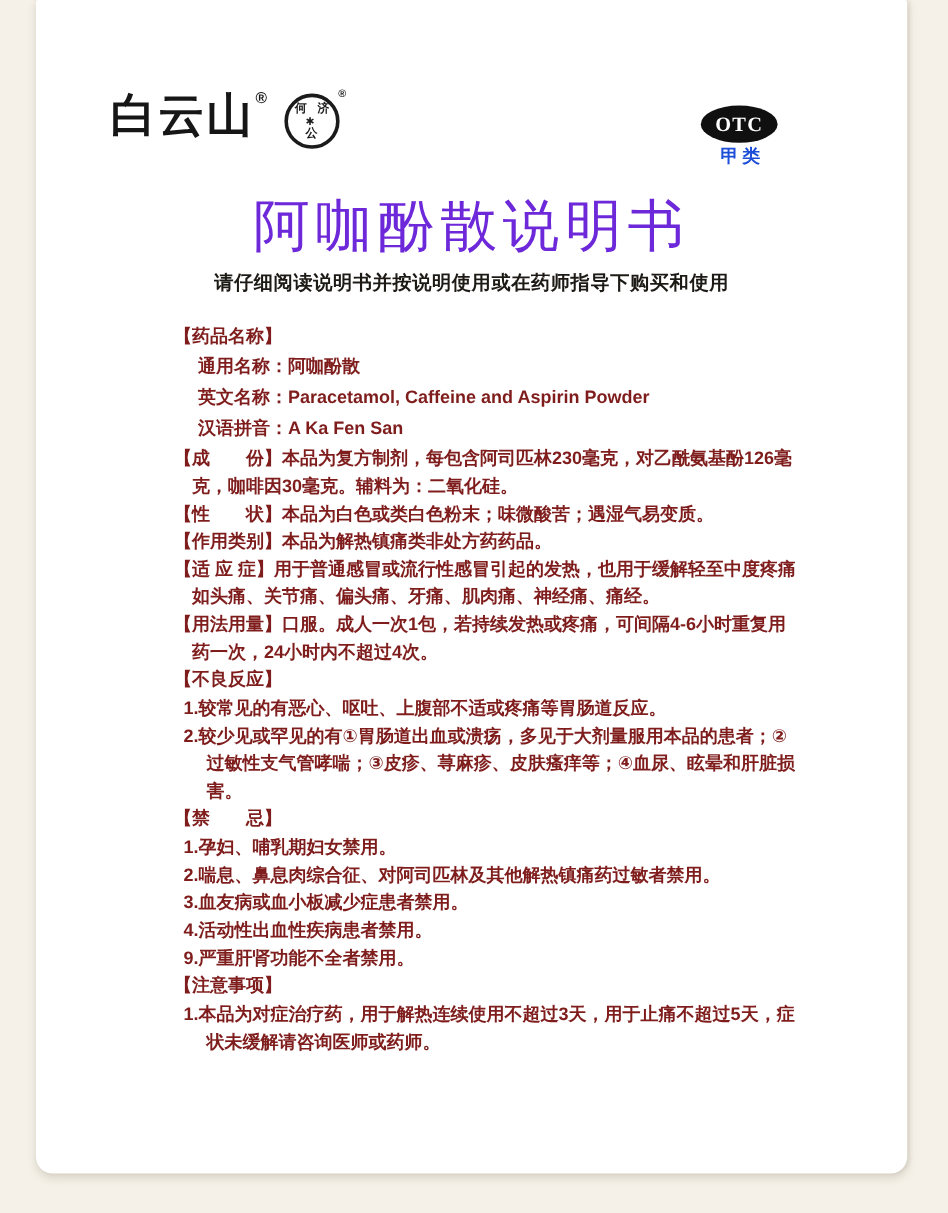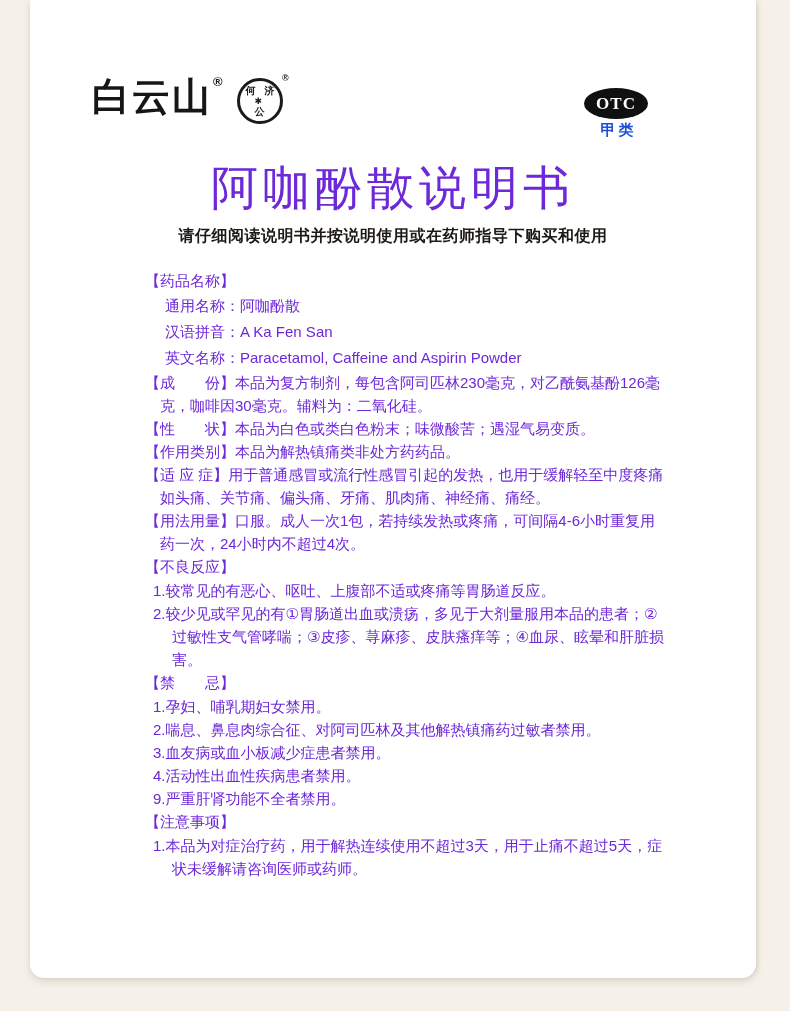--- a/index.html
+++ b/index.html
@@ -120,22 +120,22 @@
     font-size: 16px;
     font-weight: 700;
     color: #1d1a16;
     letter-spacing: 0.5px;
   }
   
   .doc-body {
     margin: 22px 0 0 115px;
     width: 522px;
     font-size: 15px;
-    font-weight: 400;
-    color: #6d28d9;
+    font-weight: 700;
+    color: #7f1d1d;
     line-height: 22px;
   }
   .doc-body p { margin: 0; }
   .sec {
     margin-top: 3px;
     padding-left: 15px;
     text-indent: -15px;
     line-height: 23px;
   }
   .sec-label-only {
@@ -179,22 +179,22 @@
       </div>
     </div>
 
     <h1 class="title">阿咖酚散说明书</h1>
     <p class="subtitle">请仔细阅读说明书并按说明使用或在药师指导下购买和使用</p>
 
     <div class="doc-body">
 
       <p class="sec-label-only">【药品名称】</p>
       <p class="subline">通用名称：阿咖酚散</p>
+      <p class="subline">英文名称：Paracetamol, Caffeine and Aspirin Powder</p>
       <p class="subline">汉语拼音：A Ka Fen San</p>
-      <p class="subline">英文名称：Paracetamol, Caffeine and Aspirin Powder</p>
 
       <p class="sec gap-sm"><span>【成　　份】</span><span>本品为复方制剂，每包含阿司匹林230毫克，对乙酰氨基酚126毫克，咖啡因30毫克。辅料为：二氧化硅。</span></p>
 
       <p class="sec"><span>【性　　状】</span><span>本品为白色或类白色粉末；味微酸苦；遇湿气易变质。</span></p>
 
       <p class="sec"><span>【作用类别】</span><span>本品为解热镇痛类非处方药药品。</span></p>
 
       <p class="sec"><span>【适 应 症】</span><span>用于普通感冒或流行性感冒引起的发热，也用于缓解轻至中度疼痛如头痛、关节痛、偏头痛、牙痛、肌肉痛、神经痛、痛经。</span></p>
 
       <p class="sec"><span>【用法用量】</span><span>口服。成人一次1包，若持续发热或疼痛，可间隔4-6小时重复用药一次，24小时内不超过4次。</span></p>

